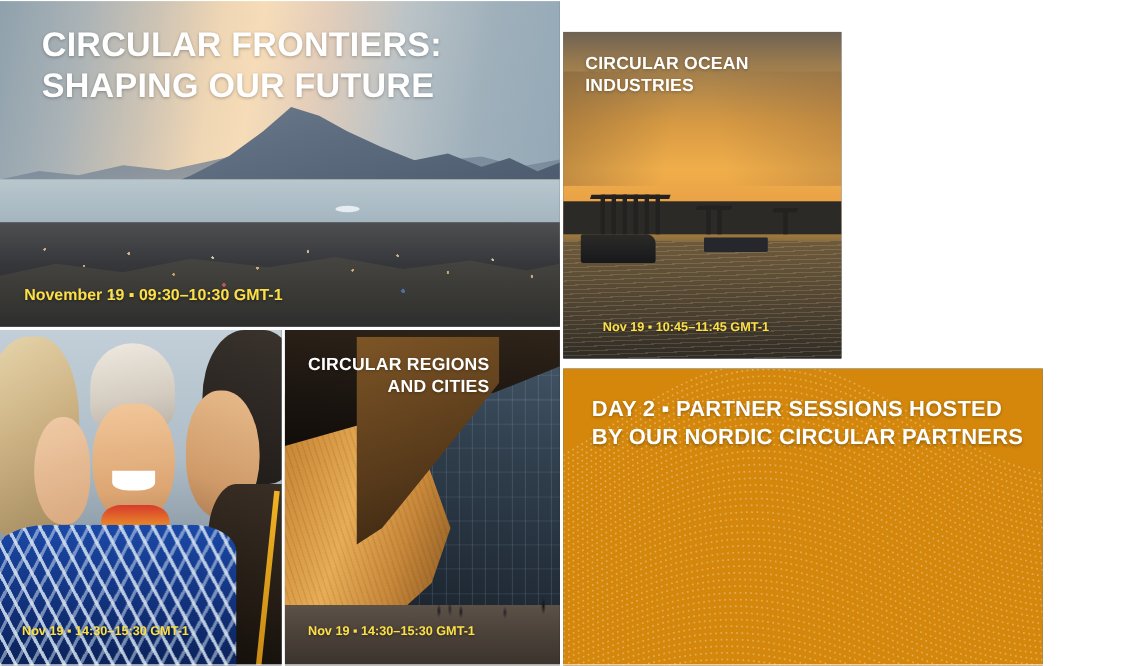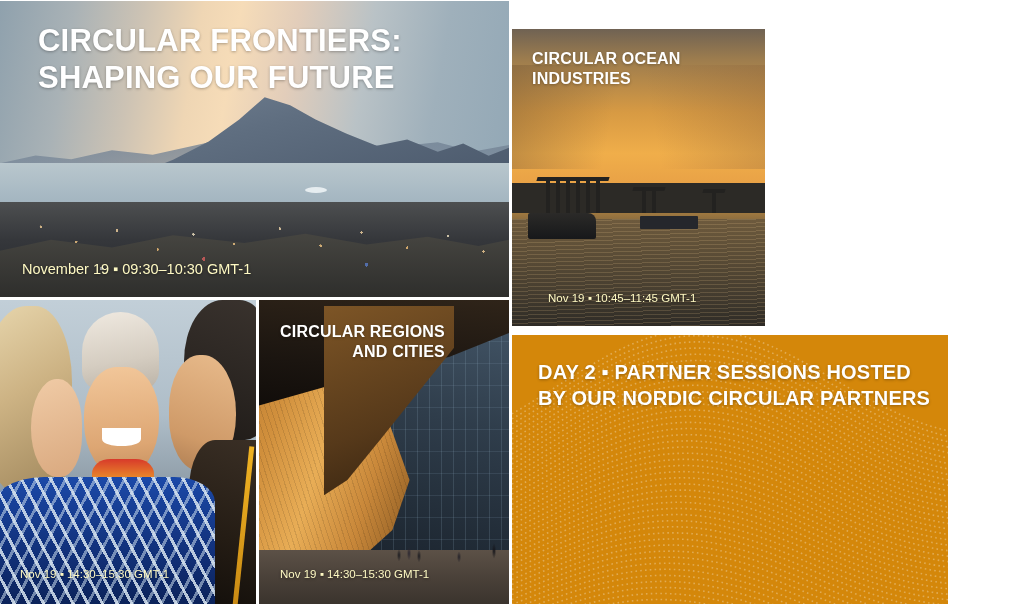--- a/index.html
+++ b/index.html
@@ -28,22 +28,22 @@
     position: absolute;
     color: #ffffff;
     font-weight: bold;
     letter-spacing: 0.2px;
     text-shadow: 0 1px 3px rgba(0,0,0,0.30);
     white-space: pre-line;
     z-index: 5;
   }
   .card .date {
     position: absolute;
-    color: #fef9c3;
-    font-weight: normal;
+    color: #fde047;
+    font-weight: bold;
     text-shadow: 0 1px 3px rgba(0,0,0,0.45);
     white-space: nowrap;
     z-index: 5;
   }
 
   
   #card-hero { left: 0; top: 0; width: 509px; height: 297px; }
   #card-hero .title { left: 38px; top: 22px; font-size: 31px; line-height: 37px; }
   #card-hero .date  { left: 22px; top: 261px; font-size: 14.5px; }
   .hero-sky {

